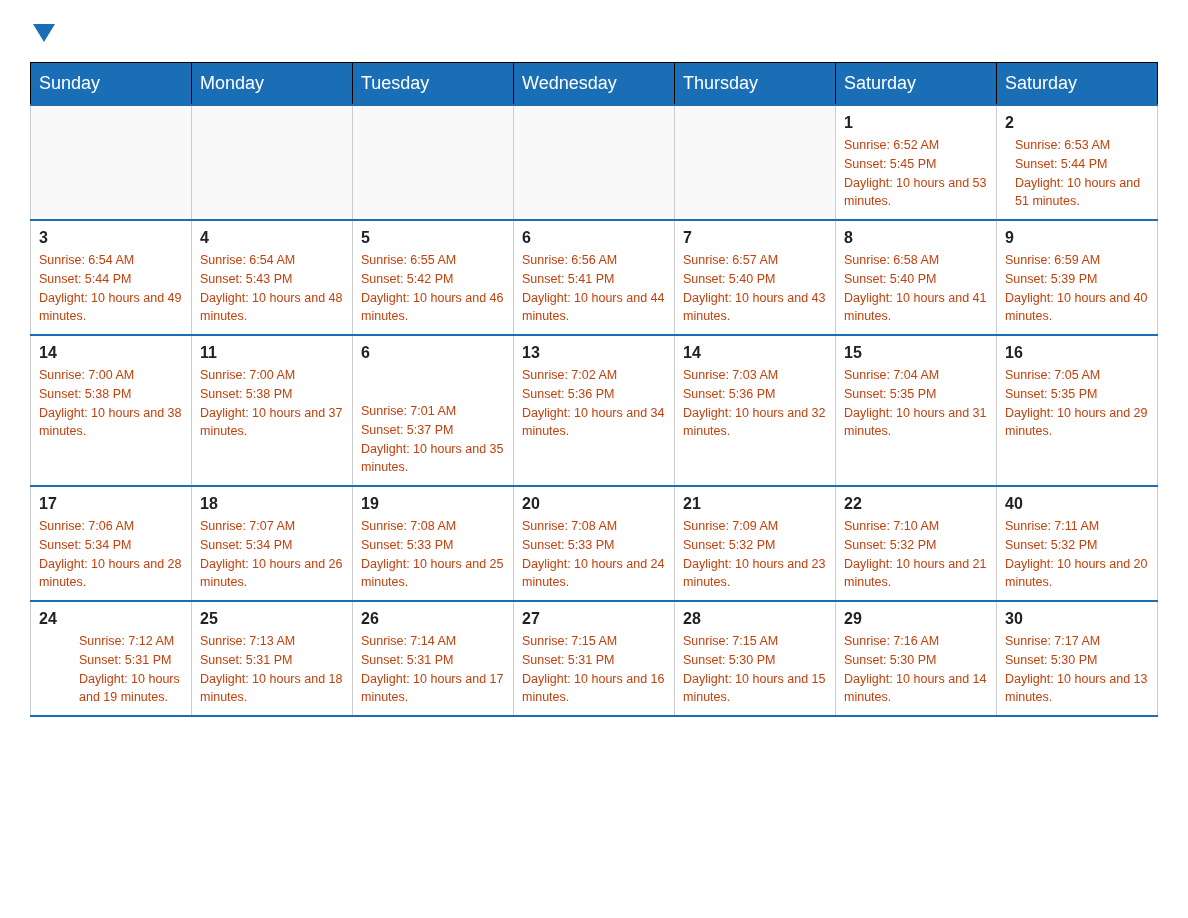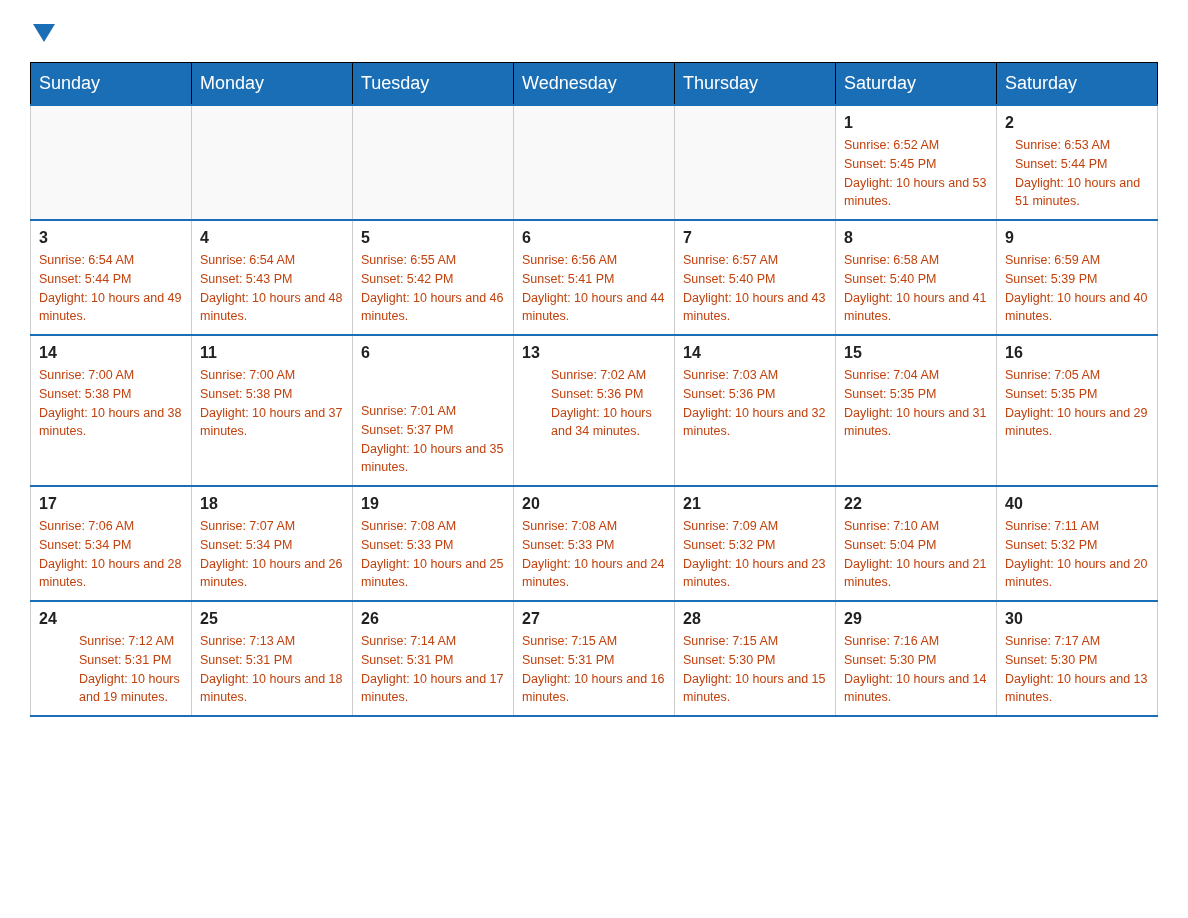--- a/index.html
+++ b/index.html
@@ -204,21 +204,21 @@
 Daylight: 10 hours and 37 minutes.</div>
         </td>
         <td>
           <span class="day-num">6</span>
           <div class="day-info" style="white-space: pre-line; margin-top: 40px;">Sunrise: 7:01 AM
 Sunset: 5:37 PM
 Daylight: 10 hours and 35 minutes.</div>
         </td>
         <td>
           <span class="day-num">13</span>
-          <div class="day-info" style="white-space: pre-line; margin-left: 29px;">Sunrise: 7:02 AM
+          <div class="day-info" style="white-space: pre-line;">Sunrise: 7:02 AM
 Sunset: 5:36 PM
 Daylight: 10 hours and 34 minutes.</div>
         </td>
         <td>
           <span class="day-num">14</span>
           <div class="day-info" style="white-space: pre-line;">Sunrise: 7:03 AM
 Sunset: 5:36 PM
 Daylight: 10 hours and 32 minutes.</div>
         </td>
         <td>
@@ -261,21 +261,21 @@
         </td>
         <td>
           <span class="day-num">21</span>
           <div class="day-info" style="white-space: pre-line;">Sunrise: 7:09 AM
 Sunset: 5:32 PM
 Daylight: 10 hours and 23 minutes.</div>
         </td>
         <td>
           <span class="day-num">22</span>
           <div class="day-info" style="white-space: pre-line;">Sunrise: 7:10 AM
-Sunset: 5:04 PM
+Sunset: 5:32 PM
 Daylight: 10 hours and 21 minutes.</div>
         </td>
         <td>
           <span class="day-num">40</span>
           <div class="day-info" style="white-space: pre-line;">Sunrise: 7:11 AM
 Sunset: 5:32 PM
 Daylight: 10 hours and 20 minutes.</div>
         </td>
       </tr>
       <tr class="row-divider">

